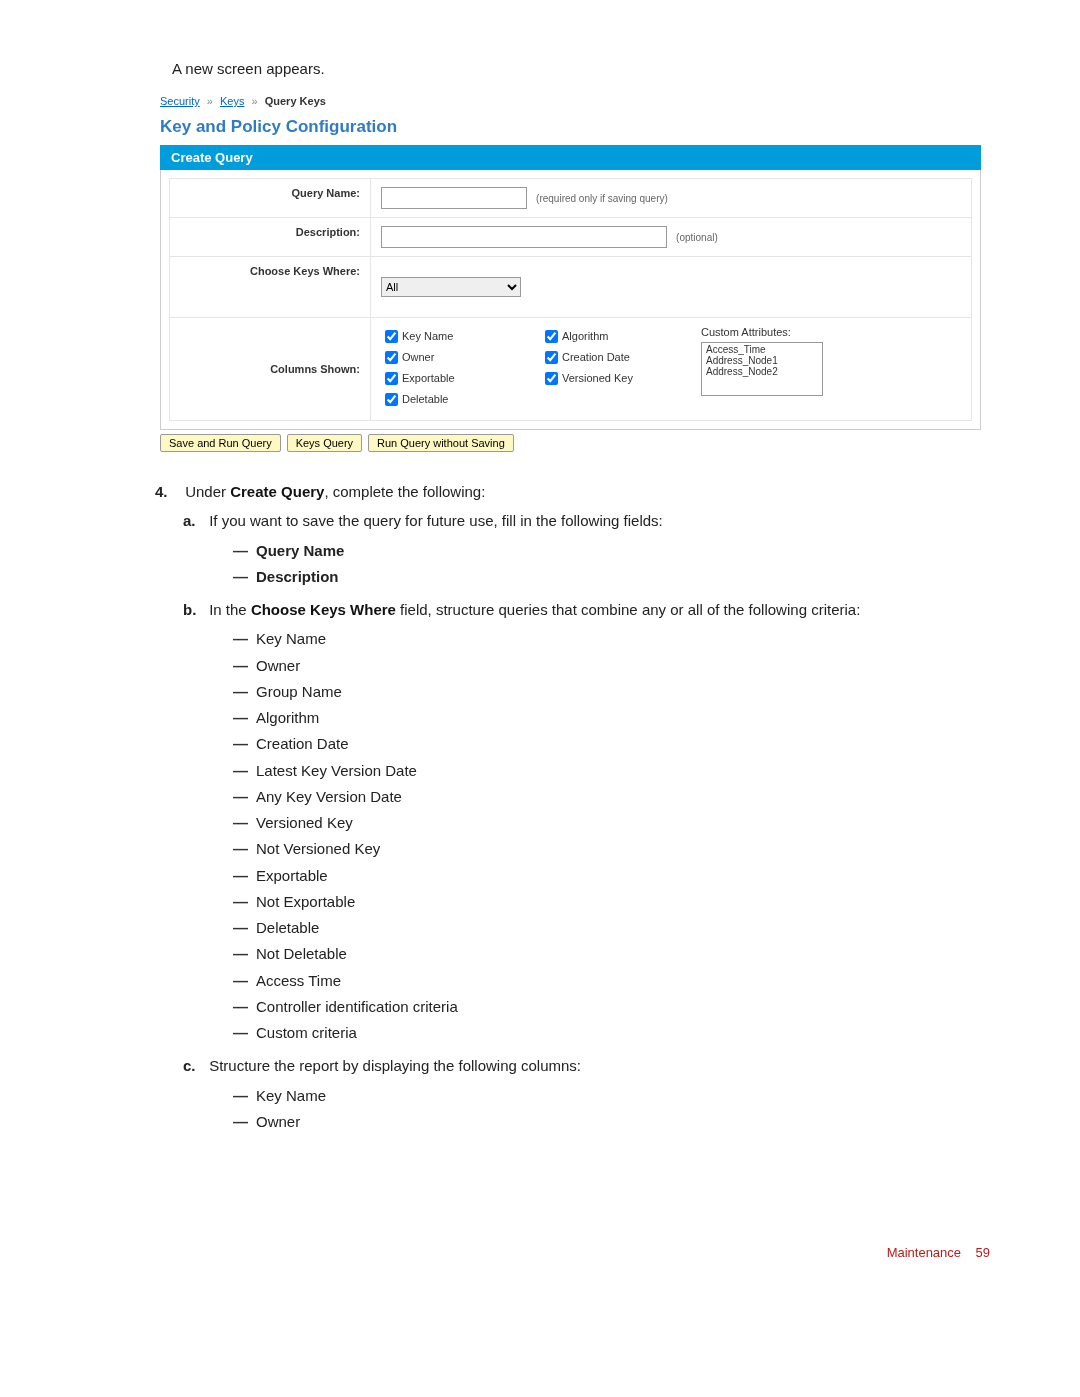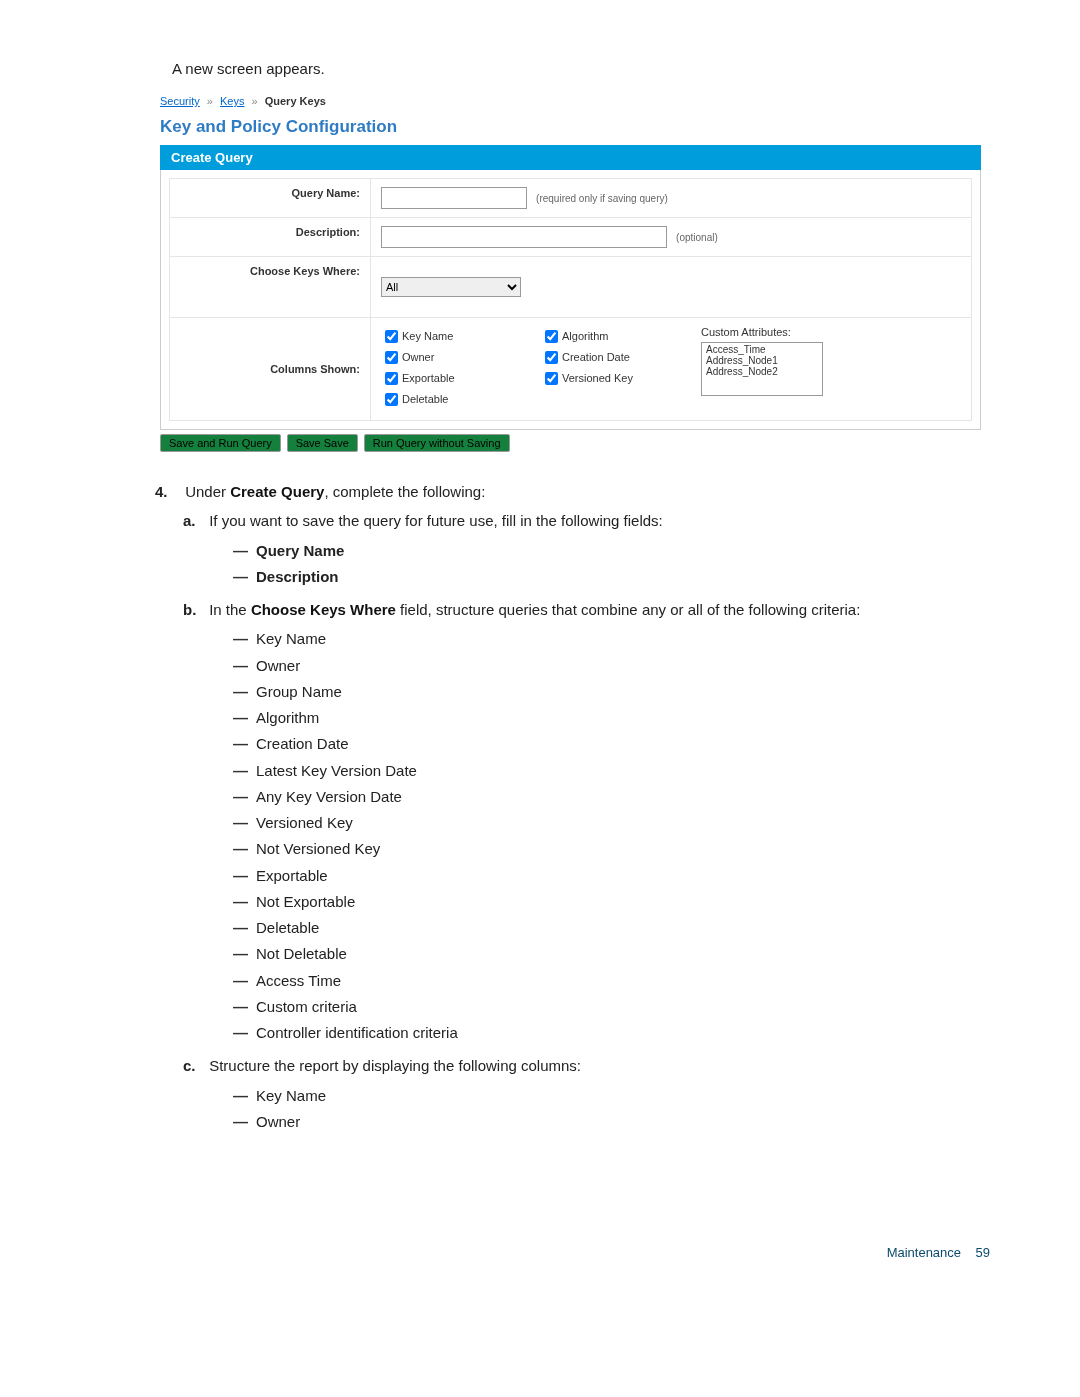--- a/index.html
+++ b/index.html
@@ -98,21 +98,21 @@
     overflow-y:scroll;
     margin-top:4px;
     padding:1px 0;
     font-family: Arial;
   }
   .cust-list div { padding:0 4px; font-size:10px;}
   .btn-row { margin-top:4px; margin-left:90px;}
   .btn {
     font-size:11px;
     padding:2px 8px;
-    background:#15803d;
+    background:#fef9c3;
     border:1px solid #999;
     border-radius:2px;
     cursor:pointer;
     margin-right:2px;
   }
   
   .instructions {
     margin: 28px 0 0 85px;
     font-size:15px;
     line-height:1.55;
@@ -146,21 +146,21 @@
     color:#333;
     margin-right:8px;
     font-weight:700;
   }
   ul.dashlist.bold > li { font-weight:700;}
   .footer {
     position:absolute;
     bottom:40px;
     right:90px;
     font-size:13px;
-    color:#0c4a6e;
+    color:#b91c1c;
   }
 </style>
 </head>
 <body>
 
 <div class="page">
 
   <div class="intro-text">A new screen appears.</div>
 
   <div class="screenshot">
@@ -225,21 +225,21 @@
               </div>
             </div>
           </td>
         </tr>
       </tbody>
         </table>
     </div>
   </div>
   <div class="btn-row">
     <button class="btn">Save and Run Query</button>
-    <button class="btn">Save Save</button>
+    <button class="btn">Keys Query</button>
     <button class="btn">Run Query without Saving</button>
   </div>
 
   <div class="instructions">
     <ol class="level1">
       <li>
         <span class="num">4.</span>
         <span>
           <span>Under </span><b>Create Query</b><span>, complete the following:</span>
         </span>
@@ -265,22 +265,22 @@
               <li>Creation Date</li>
               <li>Latest Key Version Date</li>
               <li>Any Key Version Date</li>
               <li>Versioned Key</li>
               <li>Not Versioned Key</li>
               <li>Exportable</li>
               <li>Not Exportable</li>
               <li>Deletable</li>
               <li>Not Deletable</li>
               <li>Access Time</li>
+              <li>Controller identification criteria</li>
               <li>Custom criteria</li>
-              <li>Controller identification criteria</li>
             </ul>
           </li>
           <li>
             <span class="let">c.</span>
             <span>Structure the report by displaying the following columns:</span>
             <ul class="dashlist">
               <li>Key Name</li>
               <li>Owner</li>
             </ul>
           </li>

